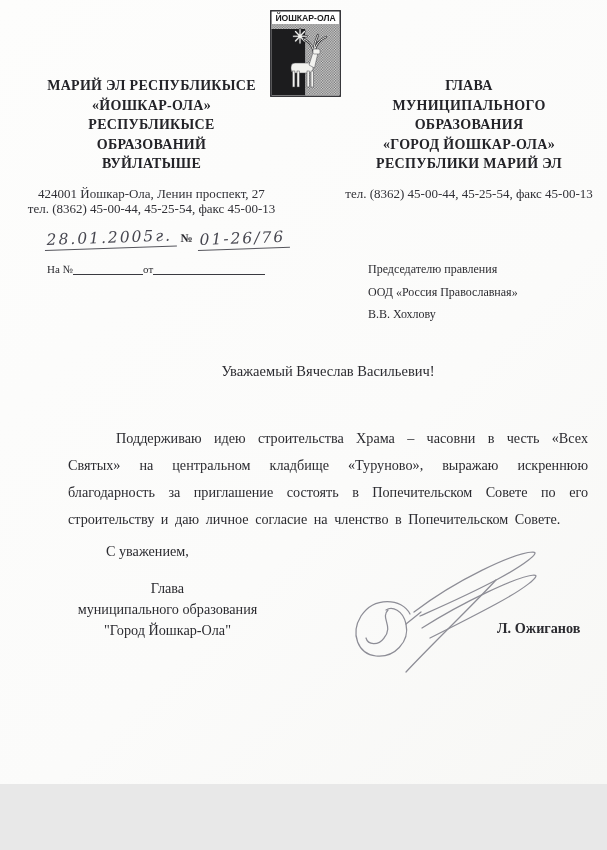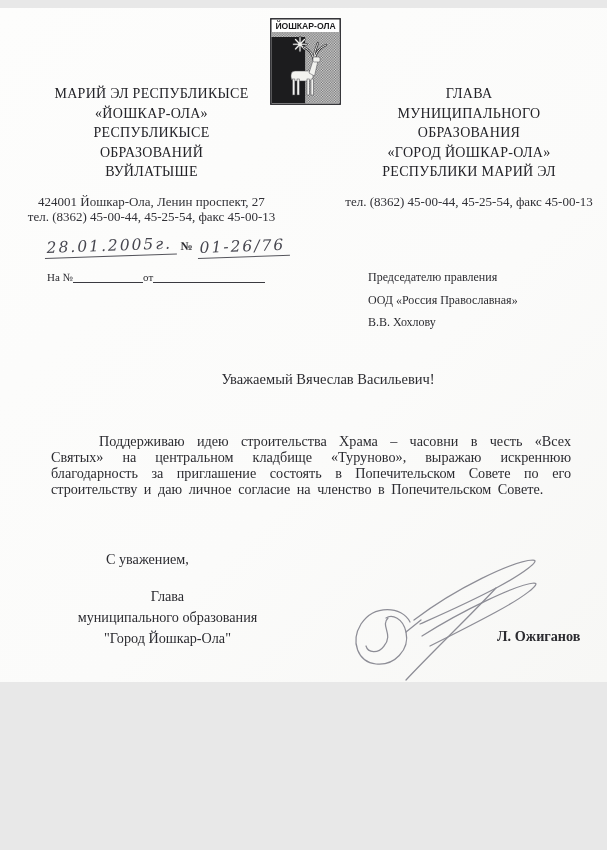--- a/index.html
+++ b/index.html
@@ -1,27 +1,27 @@
 <!DOCTYPE html>
 <html><head>
 <meta charset="utf-8">
 <style>
   html,body{margin:0;padding:0;background:#e8e8e8;}
   .page{
     position:relative;
-    width:607px;height:674px;
-    margin:8px auto;
+    width:607px;height:784px;
+    margin:0 auto;
     background:linear-gradient(135deg,#fdfdfc 0%,#fbfbfa 60%,#f7f7f5 100%);
     font-family:"Liberation Serif",serif;
     color:#2b2b30;
     overflow:hidden;
   }
   
   .emblem{position:absolute;left:270px;top:10px;width:71px;height:87px;}
-  .org{position:absolute;top:76px;text-align:center;font-weight:normal;
+  .org{position:absolute;top:76px;text-align:center;font-weight:bold;
        font-size:14px;line-height:19.5px;letter-spacing:.3px;color:#232328;}
   .org-left{left:8px;width:287px;}
   .org-right{left:343px;width:252px;}
   .addr{position:absolute;top:186px;text-align:center;font-size:13px;
         line-height:15px;color:#303036;}
   .addr-left{left:8px;width:287px;}
   .addr-right{left:338px;width:262px;}
   
   .refline{position:absolute;left:45px;top:231px;width:260px;height:30px;font-size:12px;}
   .hand{
@@ -33,22 +33,22 @@
   .num-sign{font-weight:bold;font-size:12px;color:#2b2b30;margin:0 2px 0 4px;position:relative;top:-3px;}
   .reply{position:absolute;left:47px;top:263px;font-size:11px;font-weight:normal;color:#2b2b30;}
   .blank{display:inline-block;border-bottom:1px solid #3a3a40;height:11px;vertical-align:bottom;}
   .blank-a{width:70px;}
   .blank-b{width:112px;}
   
   .addressee{position:absolute;left:368px;top:258px;font-size:12px;line-height:22.5px;color:#2b2b30;}
   
   .salutation{position:absolute;left:68px;top:363px;width:520px;text-align:center;
               font-size:14.5px;color:#2b2b30;}
-  .body-text{position:absolute;left:51px;top:411px;width:520px;
-             font-size:14.2px;line-height:16px;text-align:justify;
+  .body-text{position:absolute;left:68px;top:411px;width:520px;
+             font-size:14.2px;line-height:27px;text-align:justify;
              text-indent:48px;word-spacing:3px;color:#2b2b30;}
   
   .regards{position:absolute;left:106px;top:543px;font-size:14.2px;}
   .signer-title{position:absolute;left:40px;top:578px;width:255px;text-align:center;
                 font-size:14.2px;line-height:21px;}
   .signature{position:absolute;left:348px;top:548px;width:200px;height:125px;}
   .signer-name{position:absolute;left:497px;top:620px;font-size:14.2px;font-weight:bold;}
 </style>
 </head>
 <body>

